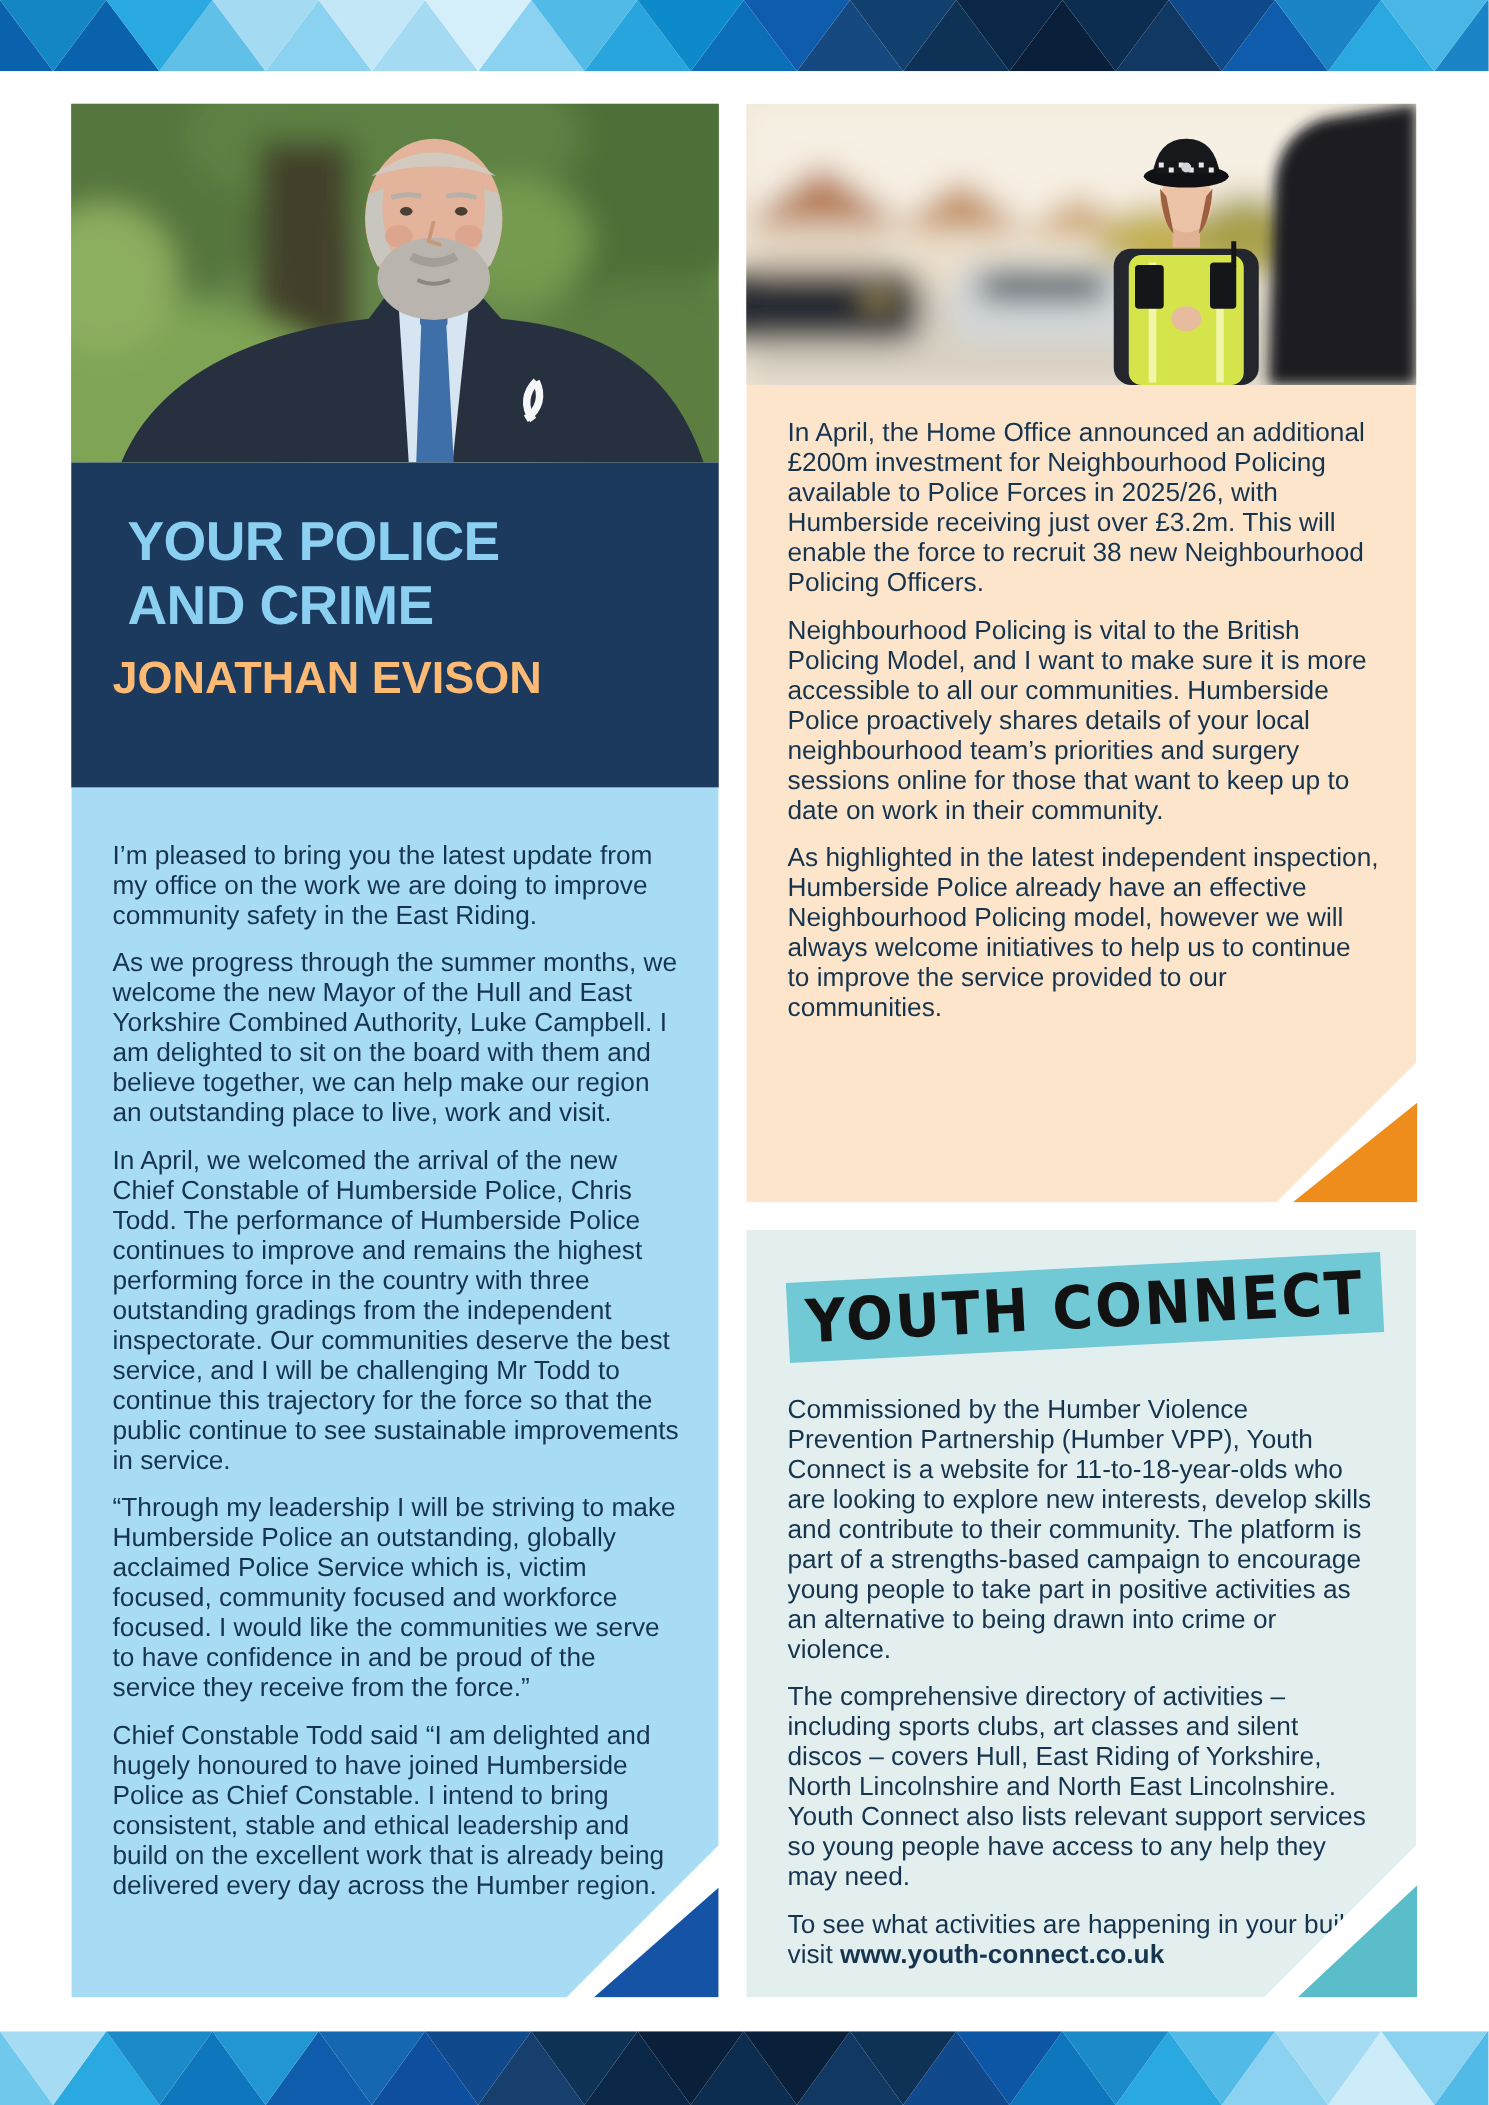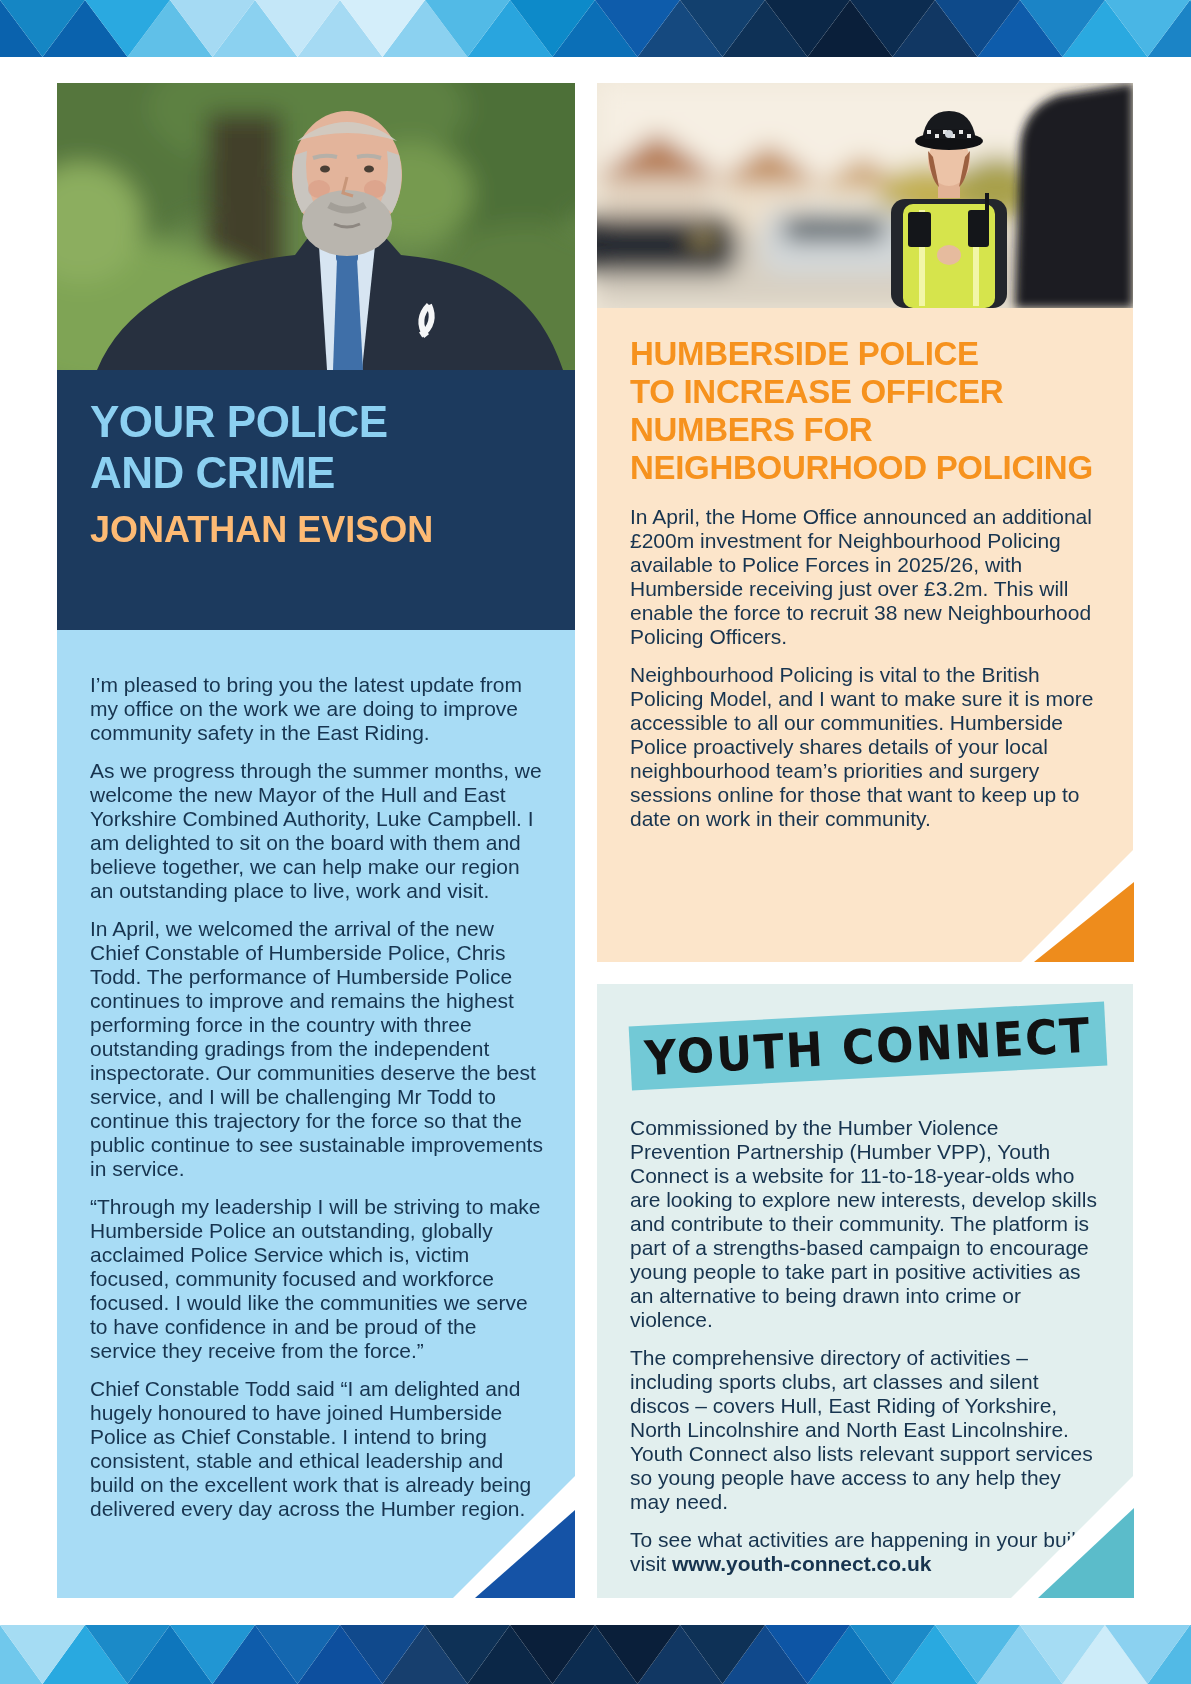--- a/index.html
+++ b/index.html
@@ -148,21 +148,21 @@
       <path d="M300,74 Q312,71 324,75" stroke="#b5b0a8" stroke-width="4" fill="none"></path>
       <path d="M290,94 L286,110 L296,113" stroke="#c89679" stroke-width="3" fill="none"></path>
       <g transform="translate(372,222) rotate(10)">
         <path d="M0,0 C7,10 7,22 -3,31" stroke="#f5f6f7" stroke-width="6" fill="none"></path>
         <path d="M0,0 C-7,10 -7,22 3,31" stroke="#f5f6f7" stroke-width="6" fill="none"></path>
       </g>
     </g>
   </svg>
 
   <div class="title-box">
-    <h1 style="margin:0;">
+    <h1 style="margin:12px;">
       <span class="title-line">YOUR POLICE</span>
       <span class="title-line">AND CRIME</span>
     </h1>
     <span class="pcc-name">JONATHAN EVISON</span>
   </div>
 
   <div class="intro-box">
     <p class="body-par">I’m pleased to bring you the latest update from my office on the work we are doing to improve community safety in the East Riding.</p>
     <p class="body-par">As we progress through the summer months, we welcome the new Mayor of the Hull and East Yorkshire Combined Authority, Luke Campbell.  I am delighted to sit on the board with them and believe together, we can help make our region an outstanding place to live, work and visit.</p>
     <p class="body-par">In April, we welcomed the arrival of the new Chief Constable of Humberside Police, Chris Todd. The performance of Humberside Police continues to improve and remains the highest performing force in the country with three outstanding gradings from the independent inspectorate. Our communities deserve the best service, and I will be challenging Mr Todd to continue this trajectory for the force so that the public continue to see sustainable improvements in service.</p>
@@ -212,28 +212,23 @@
           <rect x="354" y="51" width="4" height="4" fill="#e8e8e8"></rect>
         <rect x="362" y="47" width="4" height="4" fill="#e8e8e8"></rect>
           <rect x="370" y="51" width="4" height="4" fill="#e8e8e8"></rect>
         <circle cx="352" cy="51" r="4" fill="#cfd4da"></circle>
       </g>
     </g>
     <path d="M418,225 L423,62 Q427,24 462,12 L536,0 L536,225 Z" fill="#1b1e24" filter="url(#blurB)"></path>
   </svg>
 
   <div class="news-box">
-    <h2 class="news-title">
-      <span class="news-title-line">HUMBERSIDE POLICE</span>
-      <span class="news-title-line">TO INCREASE OFFICER</span>
-      <span class="news-title-line">NUMBERS FOR</span>
-      <span class="news-title-line">NEIGHBOURHOOD POLICING</span>
-    </h2>
     <p class="body-par">In April, the Home Office announced an additional £200m investment for Neighbourhood Policing available to Police Forces in 2025/26, with Humberside receiving just over £3.2m. This will enable the force to recruit 38 new Neighbourhood Policing Officers.</p>
     <p class="body-par">Neighbourhood Policing is vital to the British Policing Model, and I want to make sure it is more accessible to all our communities. Humberside Police proactively shares details of your local neighbourhood team’s priorities and surgery sessions online for those that want to keep up to date on work in their community.</p>
+    <p class="body-par">As highlighted in the latest independent inspection, Humberside Police already have an effective Neighbourhood Policing model, however we will always welcome initiatives to help us to continue to improve the service provided to our communities.</p>
   </div>
   <div class="corner-tri tri-orange"></div>
 
   <div class="youth-box">
     <div class="banner">
       <span class="banner-text">YOUTH CONNECT</span>
     </div>
     <p class="body-par">Commissioned by the Humber Violence Prevention Partnership (Humber VPP), Youth Connect is a website for 11-to-18-year-olds who are looking to explore new interests, develop skills and contribute to their community. The platform is part of a strengths-based campaign to encourage young people to take part in positive activities as an alternative to being drawn into crime or violence.</p>
     <p class="body-par">The comprehensive directory of activities – including sports clubs, art classes and silent discos – covers Hull, East Riding of Yorkshire, North Lincolnshire and North East Lincolnshire. Youth Connect also lists relevant support services so young people have access to any help they may need.</p>
     <p class="body-par"><span>To see what activities are happening in your build, visit </span><strong>www.youth-connect.co.uk</strong></p>

